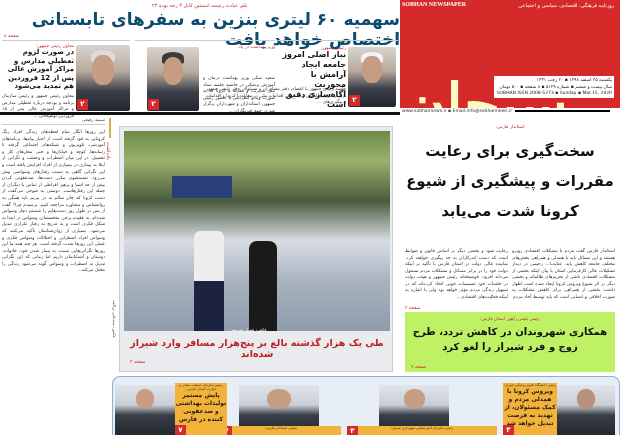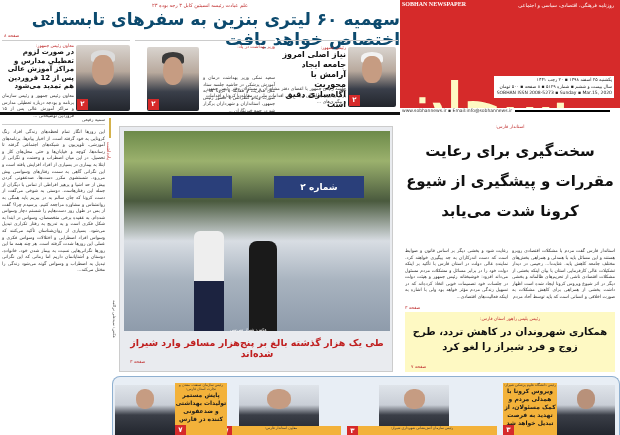--- a/index.html
+++ b/index.html
@@ -48,21 +48,21 @@
   #main-photo .credit { position:absolute; left:110px; top:200px; font-size:4px; color:#fff; }
   #main-photo .pagenum { position:absolute; left:10px; top:232px; font-size:4.5px; color:#c03030; }
   #photo-credit-vert { left:112px; top:300px; font-size:4px; color:#444; writing-mode:vertical-rl; }
   
   #lead-kicker { left: 400px; top: 124px; width: 220px; text-align:center; font-size:4.5px; color:#c03030; }
   #lead-title { left: 400px; top: 136px; width: 220px; text-align:center; font-size:15px; font-weight:bold; line-height:30px; color:#111; }
   #lead-col-a { left: 512px; top: 248px; width: 103px; font-size:4.5px; line-height:6.5px; color:#333; text-align:justify; }
   #lead-col-b { left: 405px; top: 248px; width: 103px; font-size:4.5px; line-height:6.5px; color:#333; text-align:justify; }
   #lead-page { left: 405px; top: 305px; font-size:4.5px; color:#c03030; }
   
-  #box-story { left: 405px; top: 312px; width: 210px; height: 60px; background:#fef9c3; }
+  #box-story { left: 405px; top: 312px; width: 210px; height: 60px; background:#bef264; }
   #box-story .kicker { text-align:center; font-size:4.5px; color:#c03030; margin-top:4px; }
   #box-story .title { text-align:center; font-size:10px; font-weight:bold; line-height:15px; color:#111; margin-top:3px; }
   #box-story .page { position:absolute; left:6px; bottom:3px; font-size:4.5px; color:#c03030; }
   
   #bottom-strip { left: 112px; top: 376px; width: 508px; height: 59px; border:1px solid #8fb0d0; border-bottom:none; border-radius:8px 8px 0 0; background:#e8eef5; overflow:hidden; }
   .yellow-box { position:absolute; background:#f3b23a; }
   .yellow-box .k { font-size:3.5px; color:#333; text-align:center; }
   .yellow-box .t { font-size:7px; font-weight:bold; line-height:9px; color:#1a1a1a; text-align:center; }
   .bottom-photo { position:absolute; bottom:0; background:linear-gradient(180deg,#dfe4ea 0%,#c9ced6 40%,#3a3e47 60%,#22262e 100%); }
   .bottom-photo .face { position:absolute; left:35%; top:8%; width:30%; height:40%; background:#c69c82; border-radius:45%; }
@@ -134,21 +134,20 @@
   <div class="body">این روزها انگار تمام لحظه‌های زندگی افراد رنگ کرونایی به خود گرفته است. از اخبار پیام‌ها، برنامه‌های آموزشی، تلویزیون و شبکه‌های اجتماعی گرفته تا رسانه‌ها، کوچه و خیابان‌ها و حتی محل‌های کار و تحصیل. در این میان اضطراب و وحشت و نگرانی از ابتلا به بیماری در بسیاری از افراد افزایش یافته است و این نگرانی گاهی به سمت رفتارهای وسواسی پیش می‌رود. شستشوی مکرر دست‌ها، ضدعفونی کردن بیش از حد اشیا و پرهیز افراطی از تماس با دیگران از جمله این رفتارهاست. دوستی به شوخی می‌گفت از دست کرونا که جان سالم به در ببریم باید همگی به روانشناس و مشاوره مراجعه کنیم. پرسیدم چرا؟ گفت از بس در طول روز دست‌هایم را شستم دچار وسواس شده‌ام. به عقیده برخی متخصصان، وسواس در ابتدا به شکل فکری است و به تدریج به رفتار تکراری تبدیل می‌شود. بسیاری از روان‌شناسان تأکید می‌کنند که وسواس افراد اضطرابی و اختلالات وسواس فکری و عملی این روزها شدت گرفته است. هر چند همه ما این روزها نگرانی‌هایی نسبت به بیمار شدن خود، خانواده، دوستان و آشنایانمان داریم اما زمانی که این نگرانی تبدیل به اضطراب و وسواس گونه می‌شود زندگی را مختل می‌کند...</div>
 </div>
 <div id="note-label" class="abs">
   <div class="bar"></div>
   <div class="word">یادداشت</div>
 </div>
 
 <div id="main-photo" class="abs">
   <div class="scene">
     <div class="sign1"></div>
-    <div class="sign2">شماره ۲</div>
     <div class="person1"></div>
     <div class="person2"></div>
   </div>
   <div class="credit">عکس: شیراز سی‌سی</div>
   <div class="caption">طی یک هزار گذشته بالغ بر پنج‌هزار مسافر وارد شیراز شده‌اند</div>
   <div class="pagenum">صفحه ۳</div>
 </div>
 <div id="photo-credit-vert" class="abs">عکس: سیدعلی تراکمه</div>
 
 <div id="lead-kicker" class="abs">استاندار فارس:</div>

